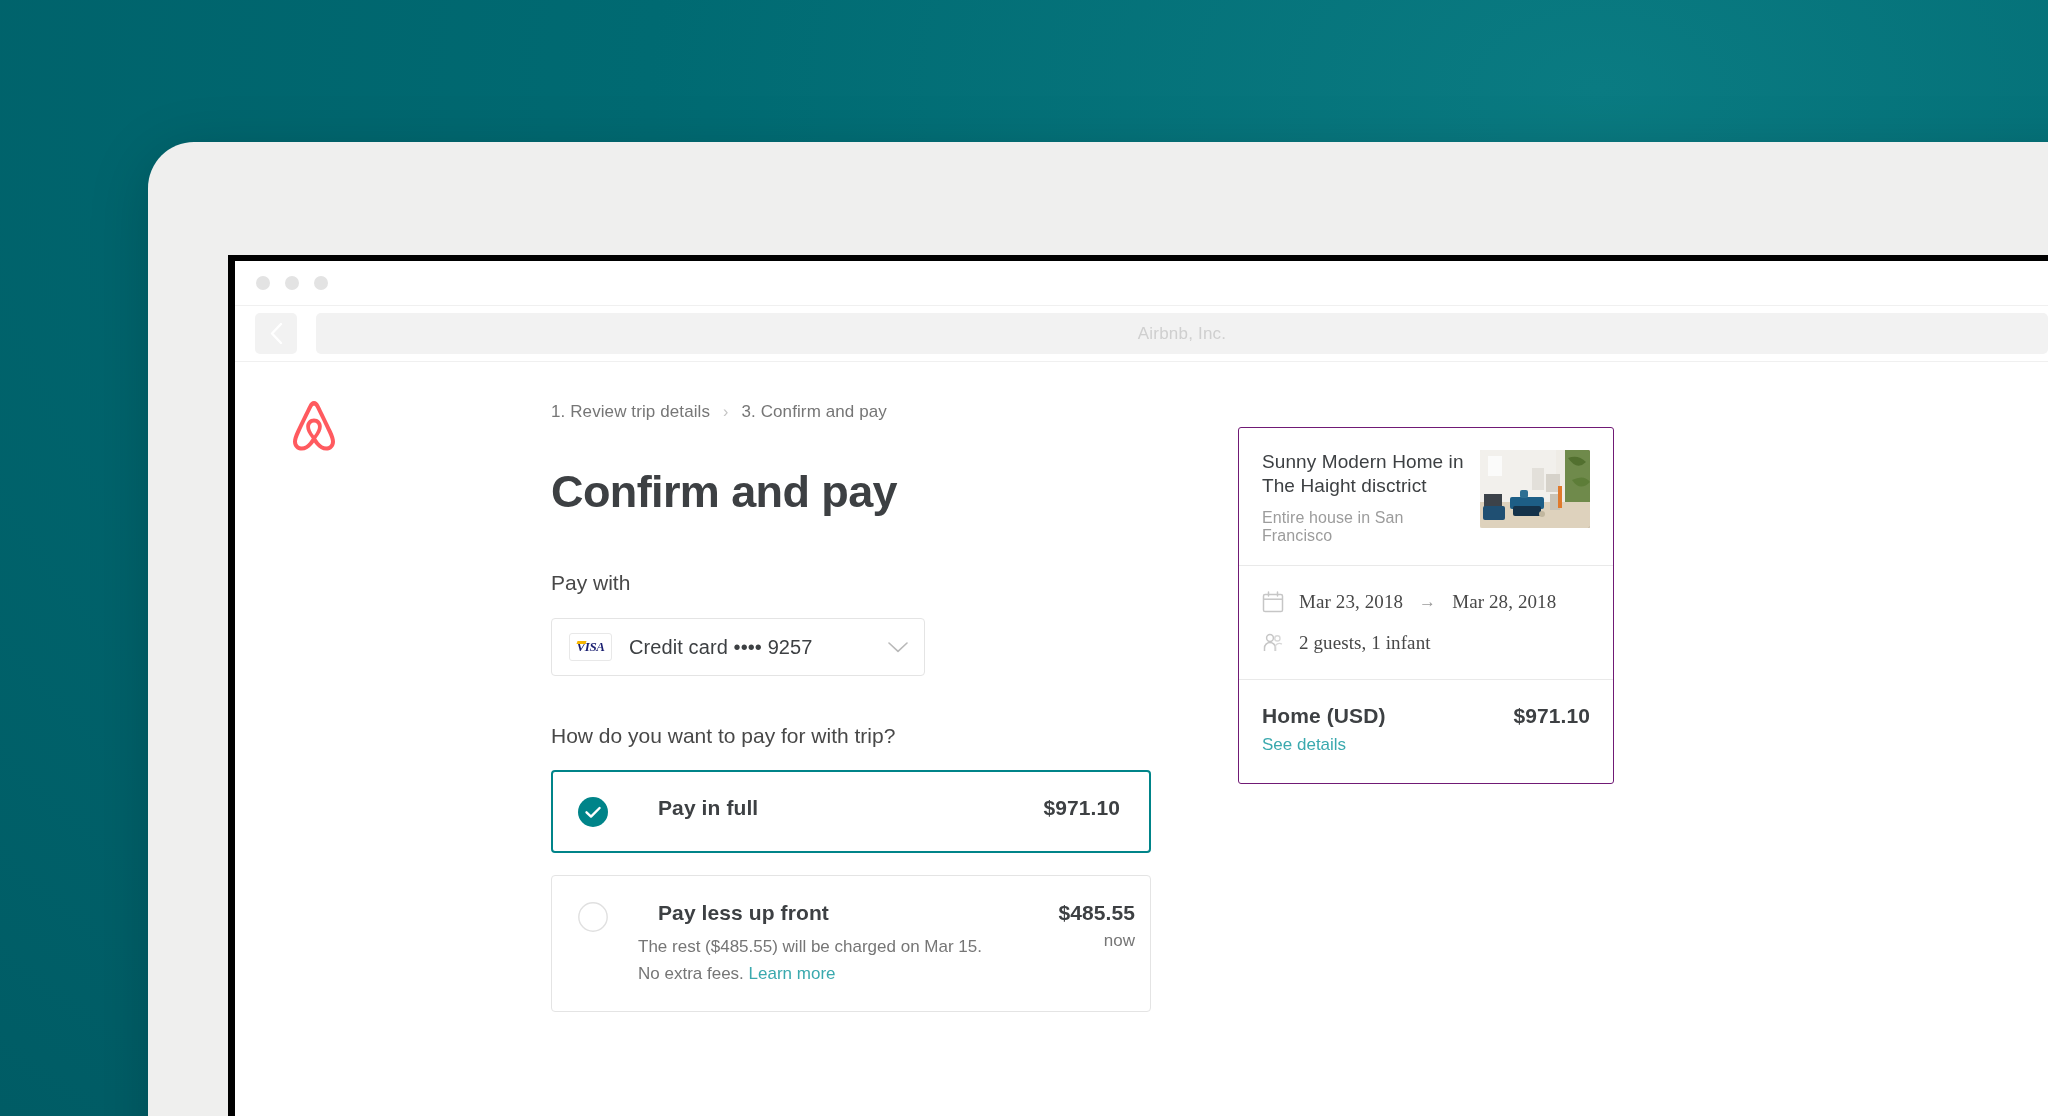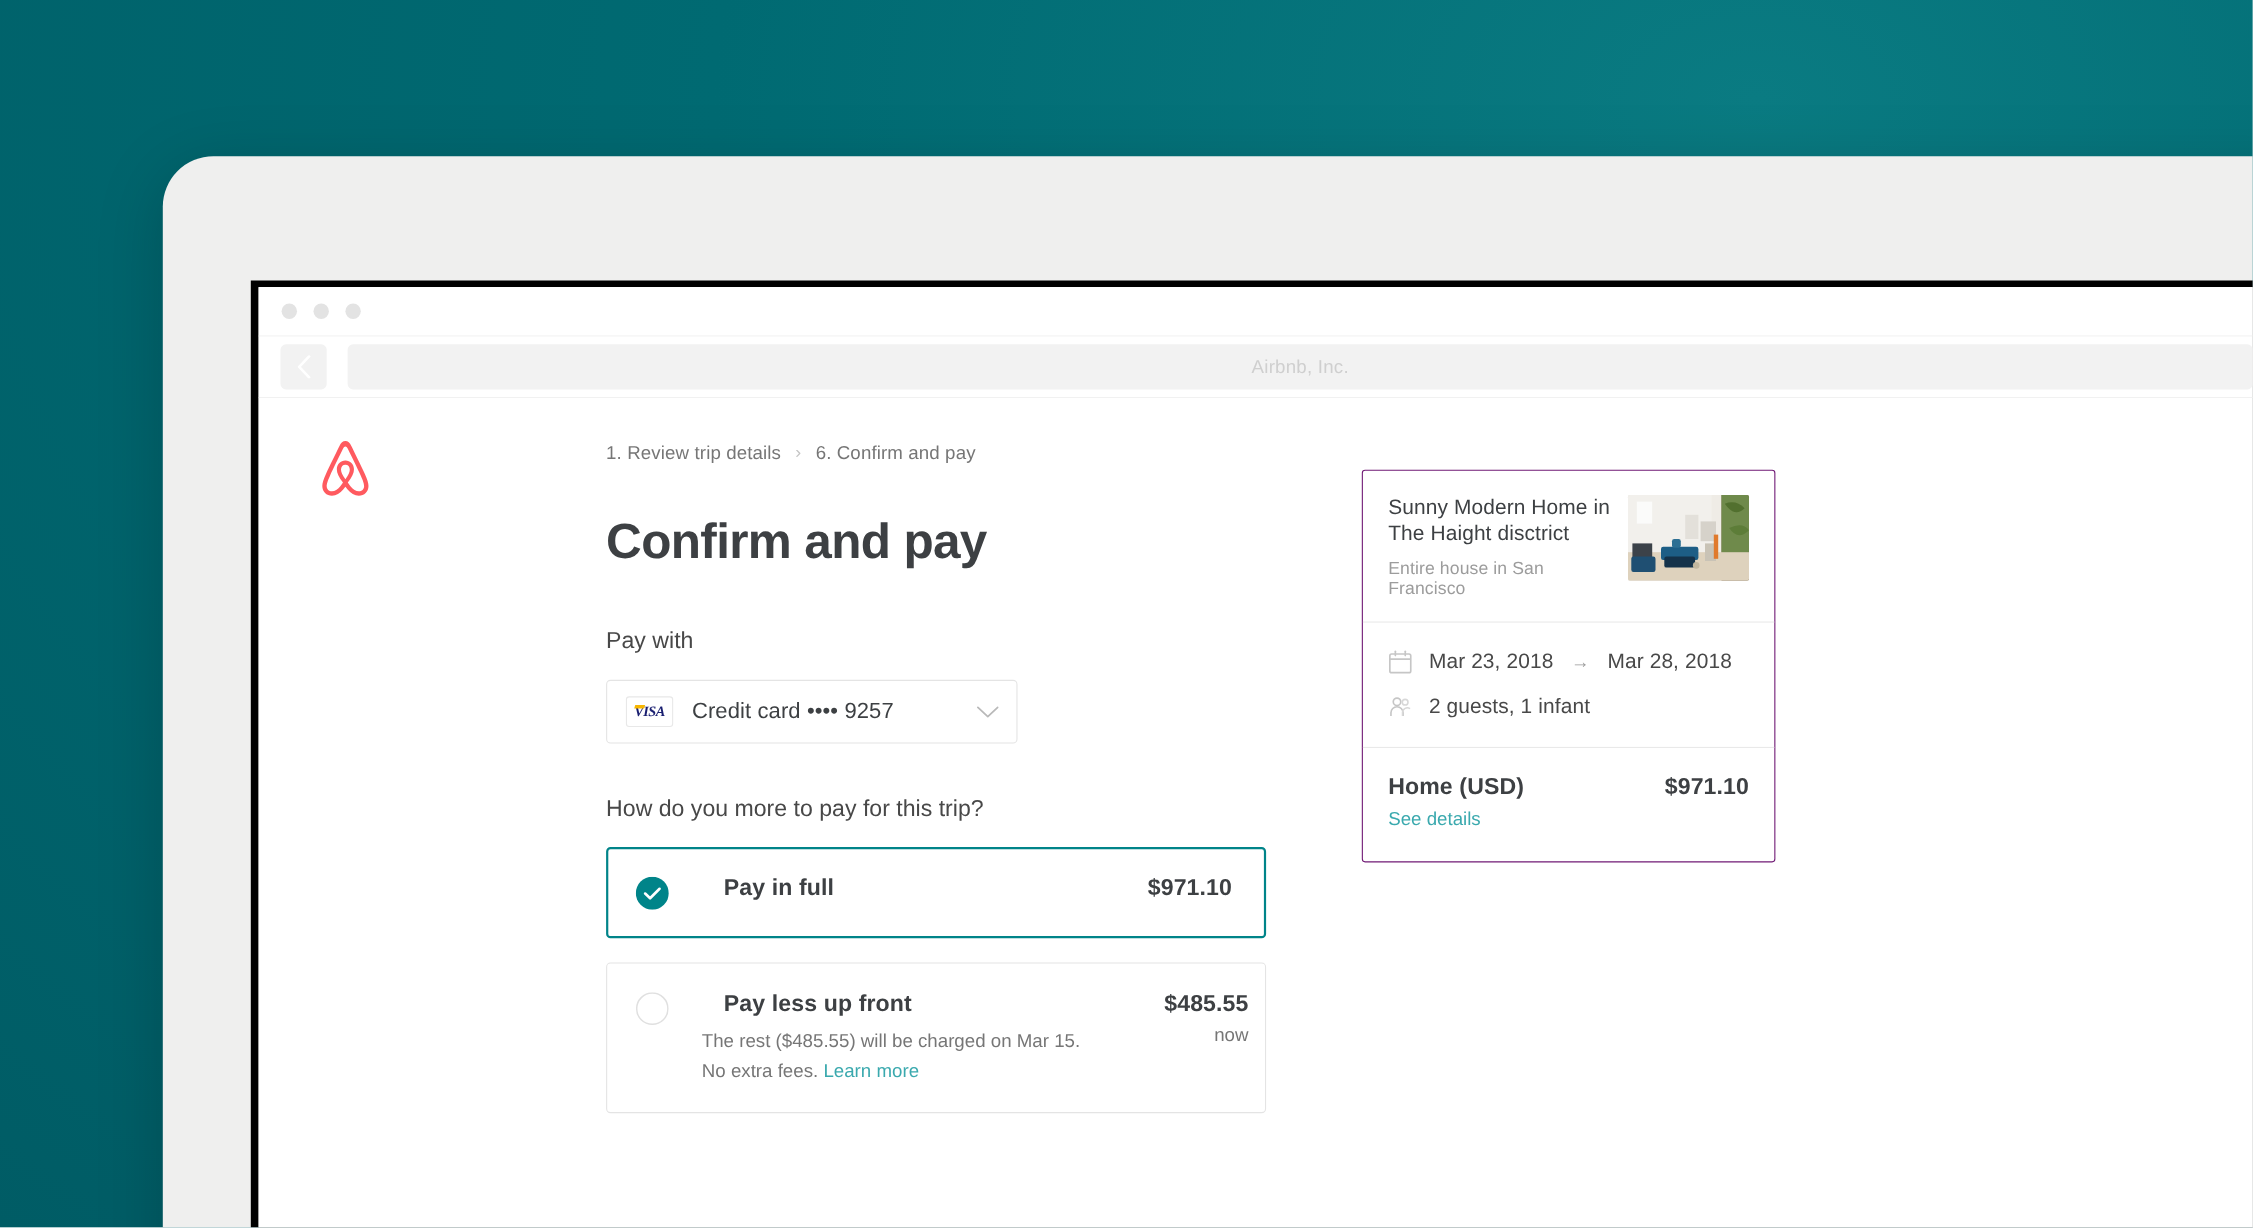--- a/index.html
+++ b/index.html
@@ -394,38 +394,38 @@
                      M27 25.4 C29.4 25.4 31 27.2 31 29.8 C31 32 29.8 34.8 27 38.6
                      C24.2 34.8 23 32 23 29.8 C23 27.2 24.6 25.4 27 25.4 Z" fill="#FF5A5F"></path>
           </svg>
         </div>
 
         <div id="main-col">
 
           <div id="breadcrumb">
             <span>1. Review trip details</span>
             <span class="crumb-sep">›</span>
-            <span>6. Confirm and pay</span>
+            <span>3. Confirm and pay</span>
           </div>
 
           <h1 id="page-title">Confirm and pay</h1>
 
           <div class="section-label">Pay with</div>
 
           <div id="card-select">
             <span id="visa-badge">
               <span class="visa-text">VISA</span>
             </span>
             <span id="card-label">Credit card •••• 9257</span>
             <svg width="20" height="11" viewBox="0 0 20 11">
               <path d="M1 1 L10 9.4 L19 1" fill="none" stroke="#b9b9b9" stroke-width="1.6" stroke-linecap="round" stroke-linejoin="round"></path>
             </svg>
           </div>
 
-          <div class="section-question">How do you more to pay for this trip?</div>
+          <div class="section-question">How do you want to pay for with trip?</div>
 
           <div class="pay-option selected">
             <svg class="opt-radio" viewBox="0 0 30 30">
               <circle cx="15" cy="15" r="15" fill="#008489"></circle>
               <path d="M8.5 15.3 L13 19.6 L21.6 11" fill="none" stroke="#ffffff" stroke-width="2.4" stroke-linecap="round" stroke-linejoin="round"></path>
             </svg>
             <div class="opt-body">
               <div class="opt-title">Pay in full</div>
             </div>
             <div class="opt-price-wrap">
@@ -481,21 +481,21 @@
                   <rect x="8" y="6" width="14" height="20" fill="#fbfbfa"></rect>
                   <circle cx="62" cy="64" r="3" fill="#c2b79f"></circle>
                   <rect x="78" y="36" width="4" height="22" fill="#e07a2c"></rect>
                 </svg>
               </div>
             </div>
           </div>
 
           <div class="sum-divider"></div>
 
-          <div class="sum-section" style="padding:25px 23px 25px 23px;">
+          <div class="sum-section" style="padding:25px 23px 25px 23px;font-family:Liberation Serif, serif;">
             <div class="sum-row">
               <svg class="sum-icon" viewBox="0 0 22 22">
                 <rect x="1.5" y="3.5" width="19" height="17" rx="1.6" fill="none" stroke="#c6c6c6" stroke-width="1.5"></rect>
                 <line x1="1.5" y1="8.2" x2="20.5" y2="8.2" stroke="#c6c6c6" stroke-width="1.5"></line>
                 <line x1="6.5" y1="1" x2="6.5" y2="5" stroke="#c6c6c6" stroke-width="1.5" stroke-linecap="round"></line>
                 <line x1="15.5" y1="1" x2="15.5" y2="5" stroke="#c6c6c6" stroke-width="1.5" stroke-linecap="round"></line>
               </svg>
               <span>Mar 23, 2018</span>
               <span class="date-arrow">→</span>
               <span>Mar 28, 2018</span>

